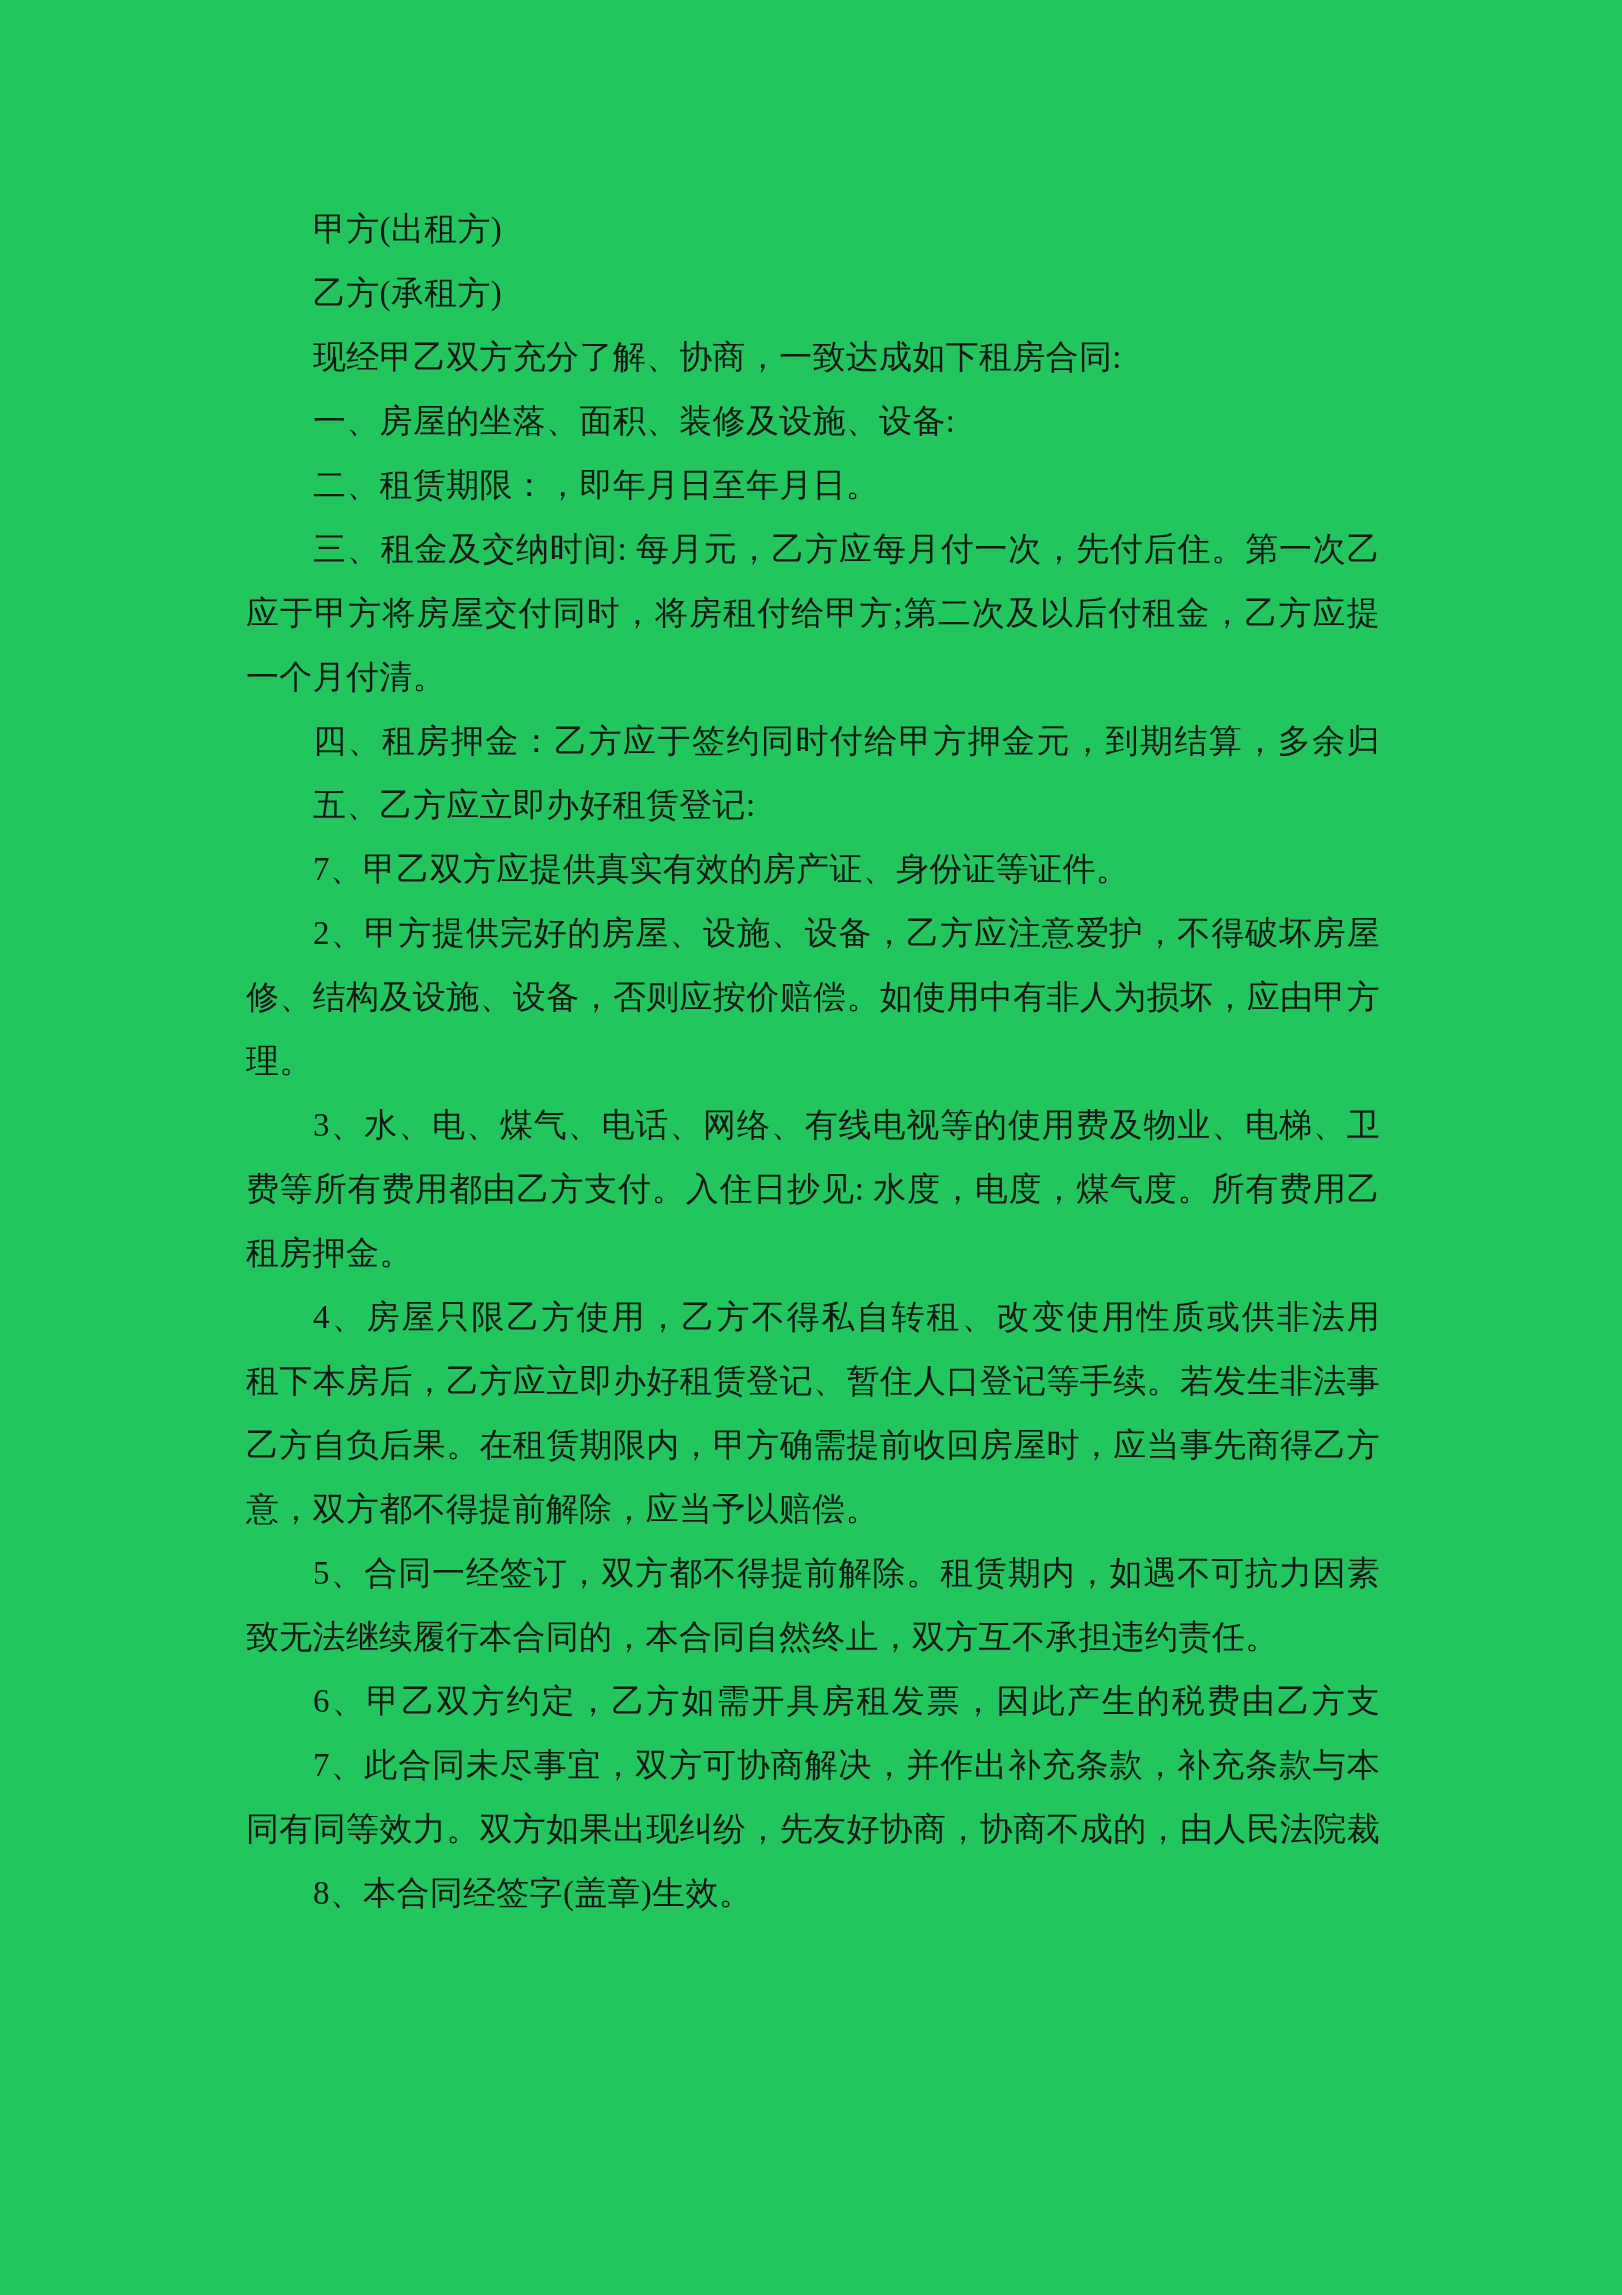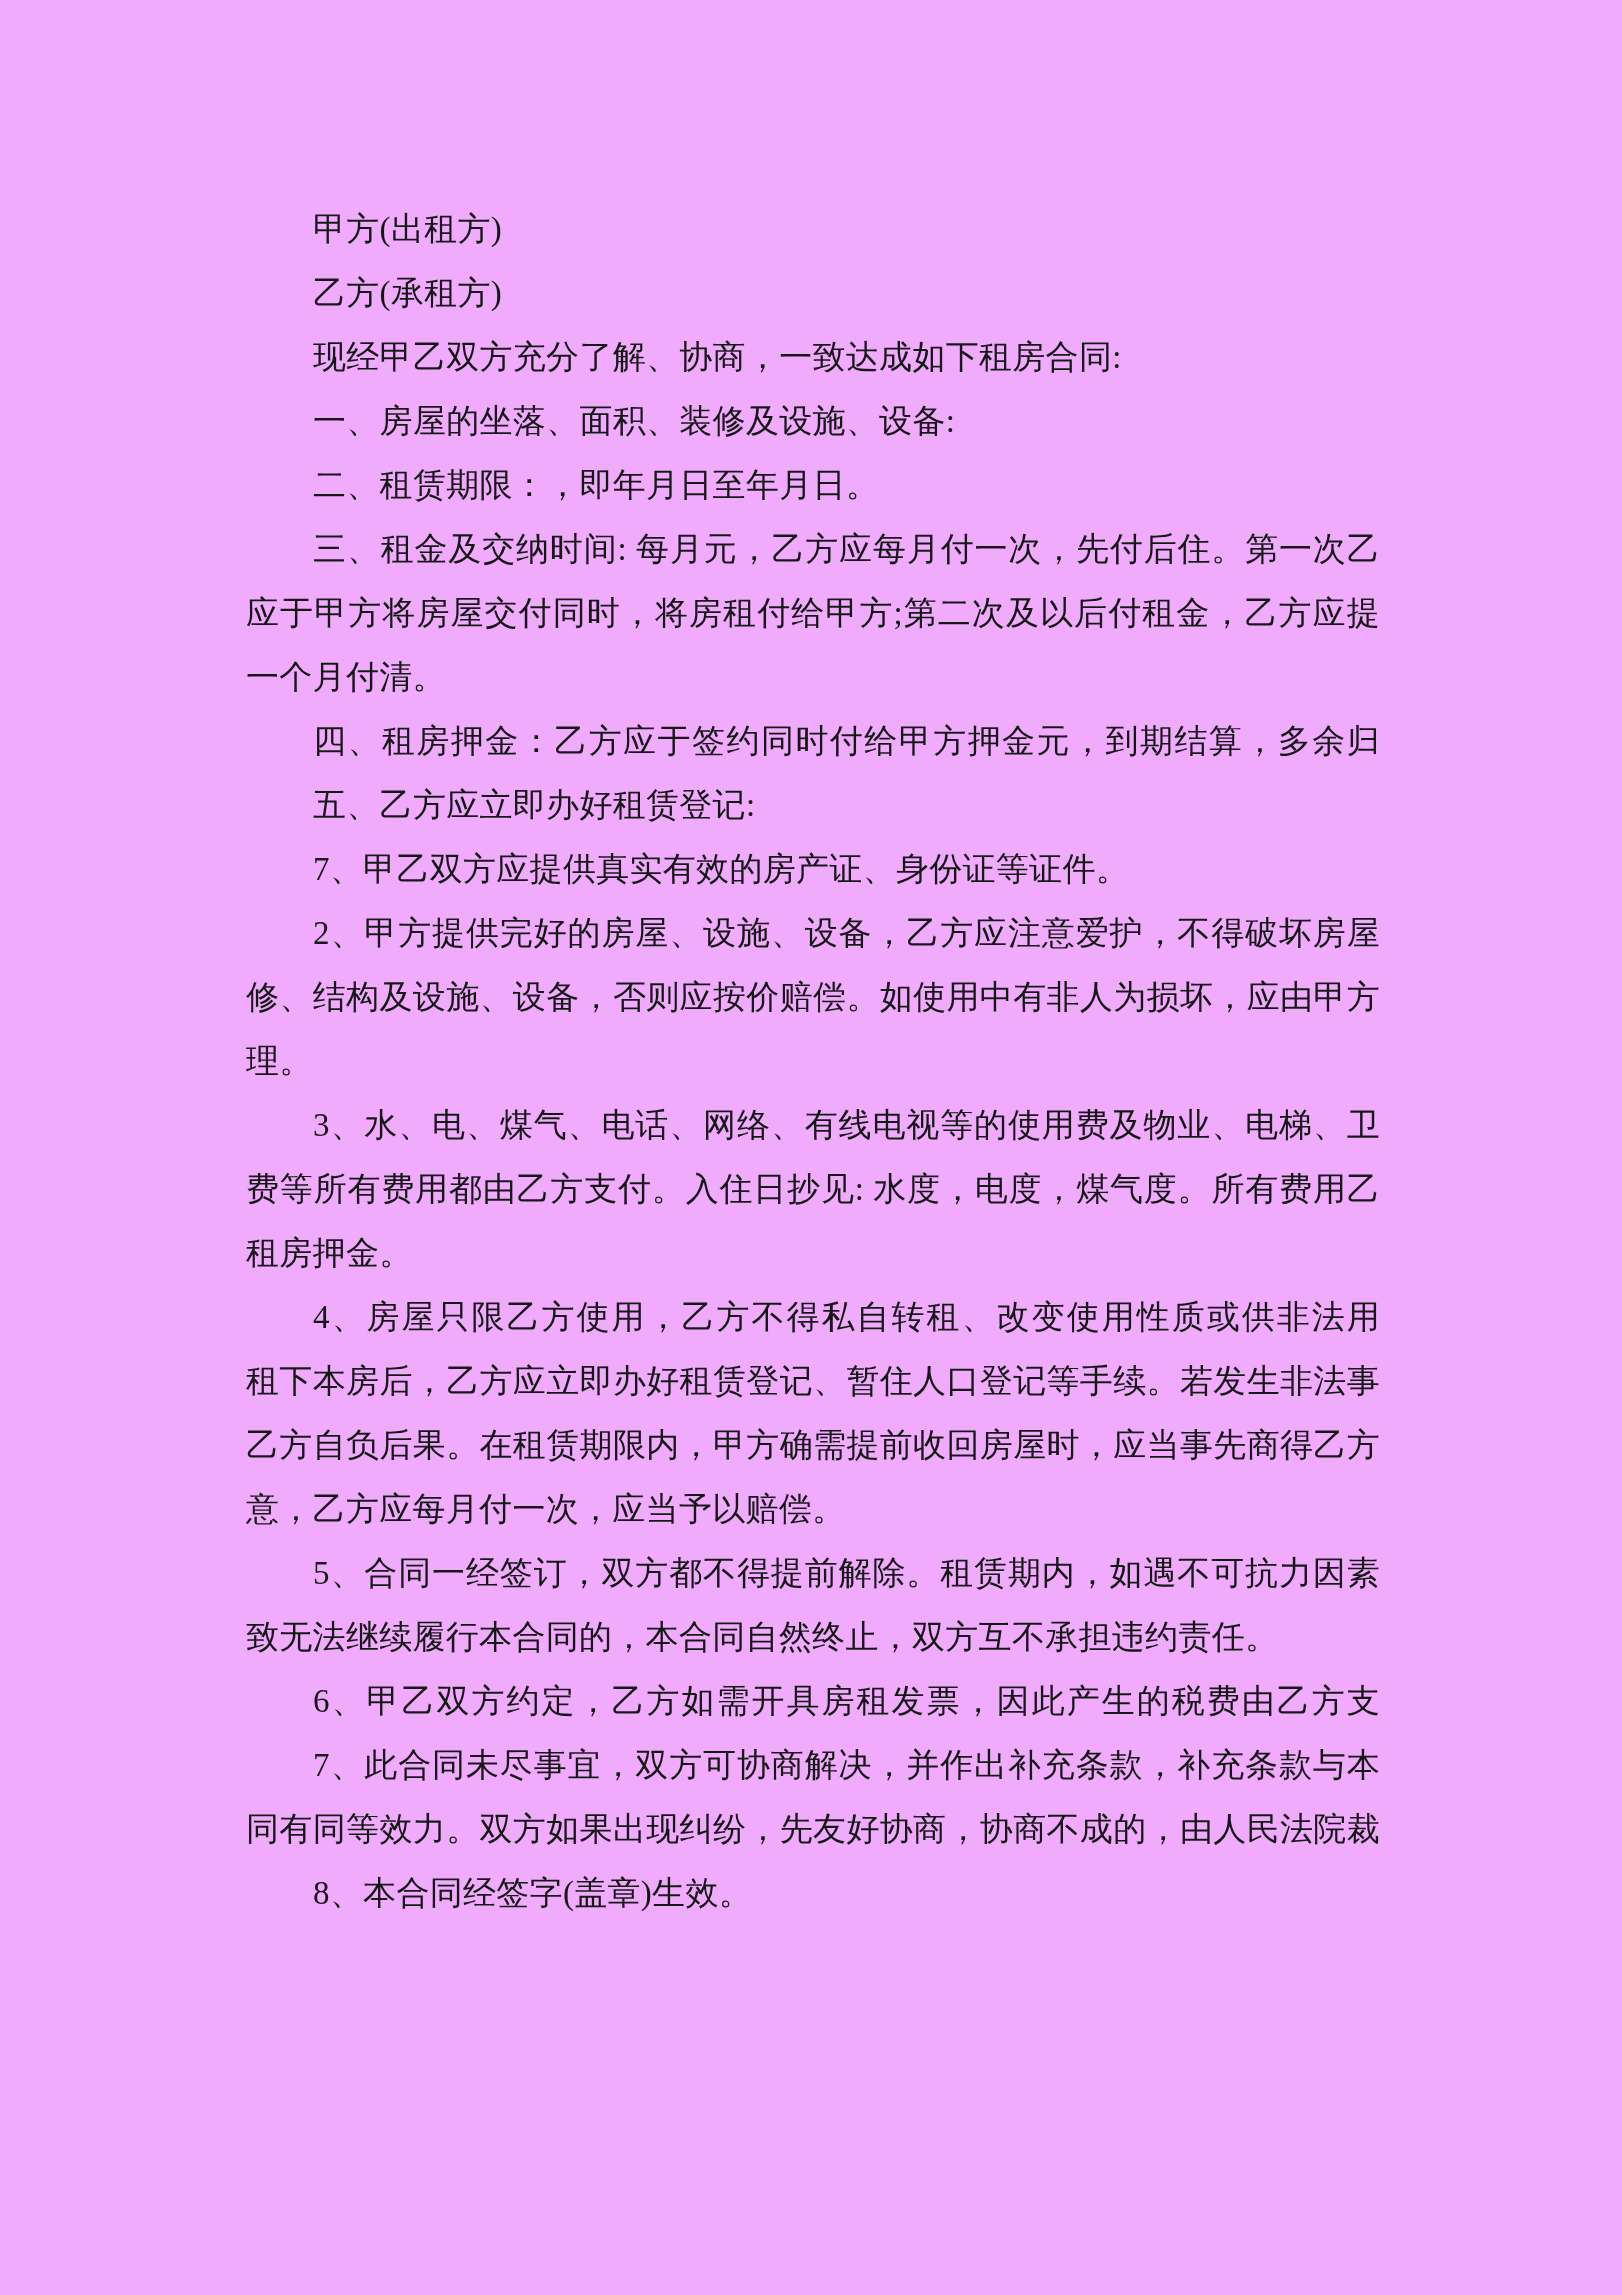--- a/index.html
+++ b/index.html
@@ -36,21 +36,21 @@
     white-space: normal;
     overflow: hidden;
     text-align: justify;
     text-align-last: justify;
     text-justify: inter-character;
   }
 </style>
 </head>
 <body>
 
-<div class="page" style="background: #f0abfc;">
+<div class="page" style="background: #22c55e;">
   <div class="doc-body" style="color: rgb(23, 23, 23);">
       <div class="line indent">甲方(出租方)</div>
       <div class="line indent">乙方(承租方)</div>
       <div class="line indent">现经甲乙双方充分了解、协商，一致达成如下租房合同:</div>
       <div class="line indent">一、房屋的坐落、面积、装修及设施、设备:</div>
       <div class="line indent">二、租赁期限：，即年月日至年月日。</div>
       <div class="line indent just">三、租金及交纳时间: 每月元，乙方应每月付一次，先付后住。第一次乙方</div>
       <div class="line just">应于甲方将房屋交付同时，将房租付给甲方;第二次及以后付租金，乙方应提前</div>
       <div class="line">一个月付清。</div>
       <div class="line indent just">四、租房押金：乙方应于签约同时付给甲方押金元，到期结算，多余归还。</div>
@@ -58,21 +58,21 @@
       <div class="line indent">7、甲乙双方应提供真实有效的房产证、身份证等证件。</div>
       <div class="line indent just">2、甲方提供完好的房屋、设施、设备，乙方应注意爱护，不得破坏房屋装</div>
       <div class="line just">修、结构及设施、设备，否则应按价赔偿。如使用中有非人为损坏，应由甲方修</div>
       <div class="line">理。</div>
       <div class="line indent just">3、水、电、煤气、电话、网络、有线电视等的使用费及物业、电梯、卫生</div>
       <div class="line just">费等所有费用都由乙方支付。入住日抄见: 水度，电度，煤气度。所有费用乙方</div>
       <div class="line">租房押金。</div>
       <div class="line indent just">4、房屋只限乙方使用，乙方不得私自转租、改变使用性质或供非法用途。</div>
       <div class="line just">租下本房后，乙方应立即办好租赁登记、暂住人口登记等手续。若发生非法事件，</div>
       <div class="line just">乙方自负后果。在租赁期限内，甲方确需提前收回房屋时，应当事先商得乙方同</div>
-      <div class="line">意，乙方应每月付一次，应当予以赔偿。</div>
+      <div class="line">意，双方都不得提前解除，应当予以赔偿。</div>
       <div class="line indent just">5、合同一经签订，双方都不得提前解除。租赁期内，如遇不可抗力因素导</div>
       <div class="line">致无法继续履行本合同的，本合同自然终止，双方互不承担违约责任。</div>
       <div class="line indent just">6、甲乙双方约定，乙方如需开具房租发票，因此产生的税费由乙方支付。</div>
       <div class="line indent just">7、此合同未尽事宜，双方可协商解决，并作出补充条款，补充条款与本合</div>
       <div class="line just">同有同等效力。双方如果出现纠纷，先友好协商，协商不成的，由人民法院裁定。</div>
       <div class="line indent">8、本合同经签字(盖章)生效。</div>
     </div>
 </div>
 
 

